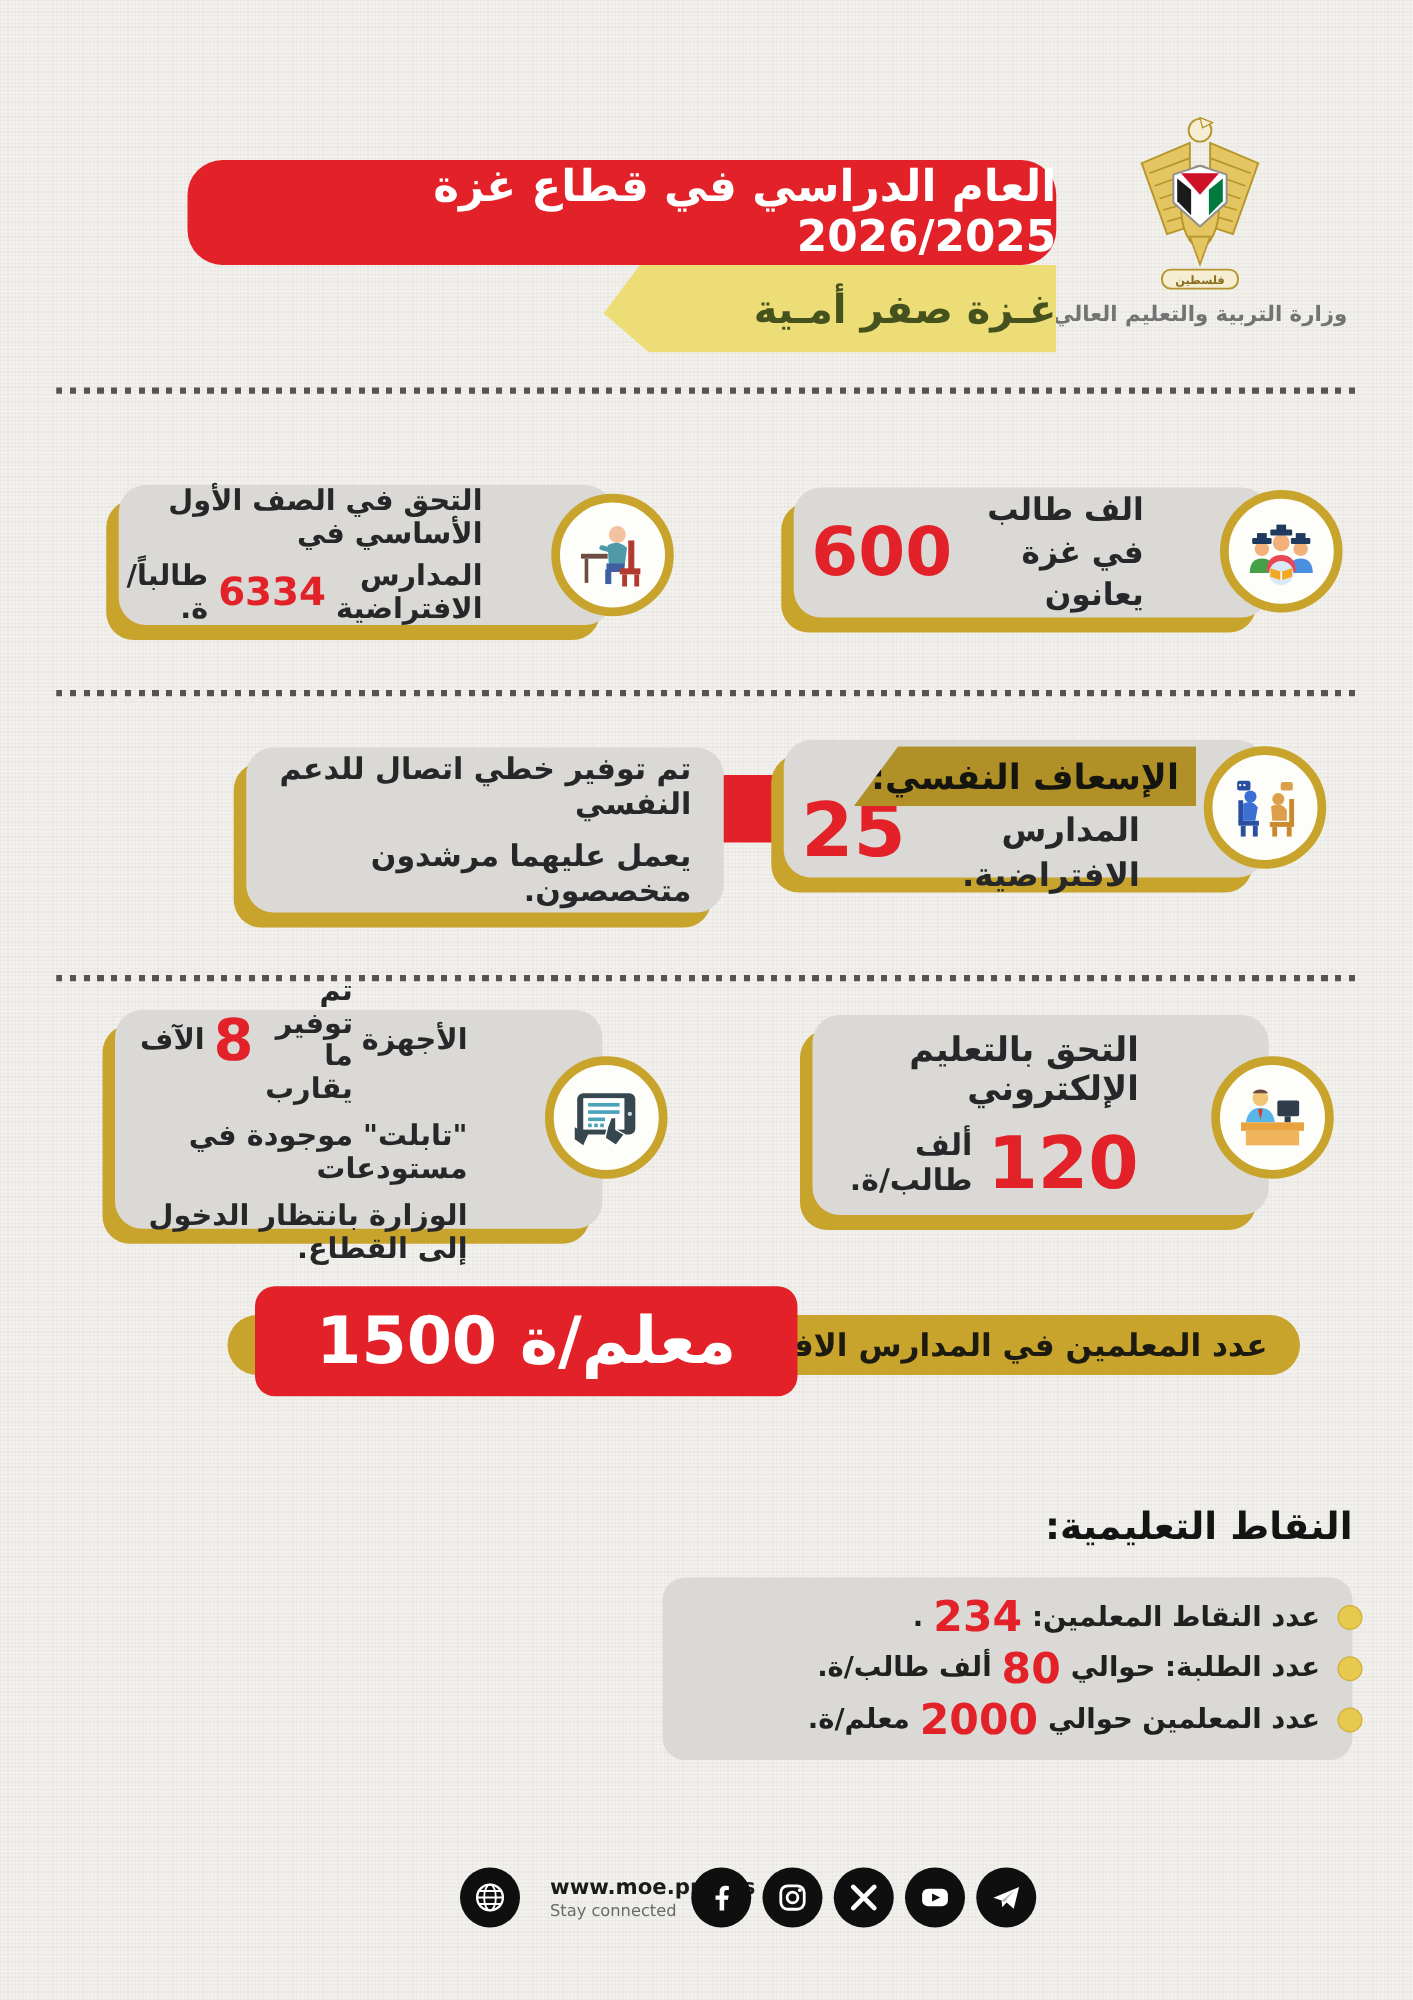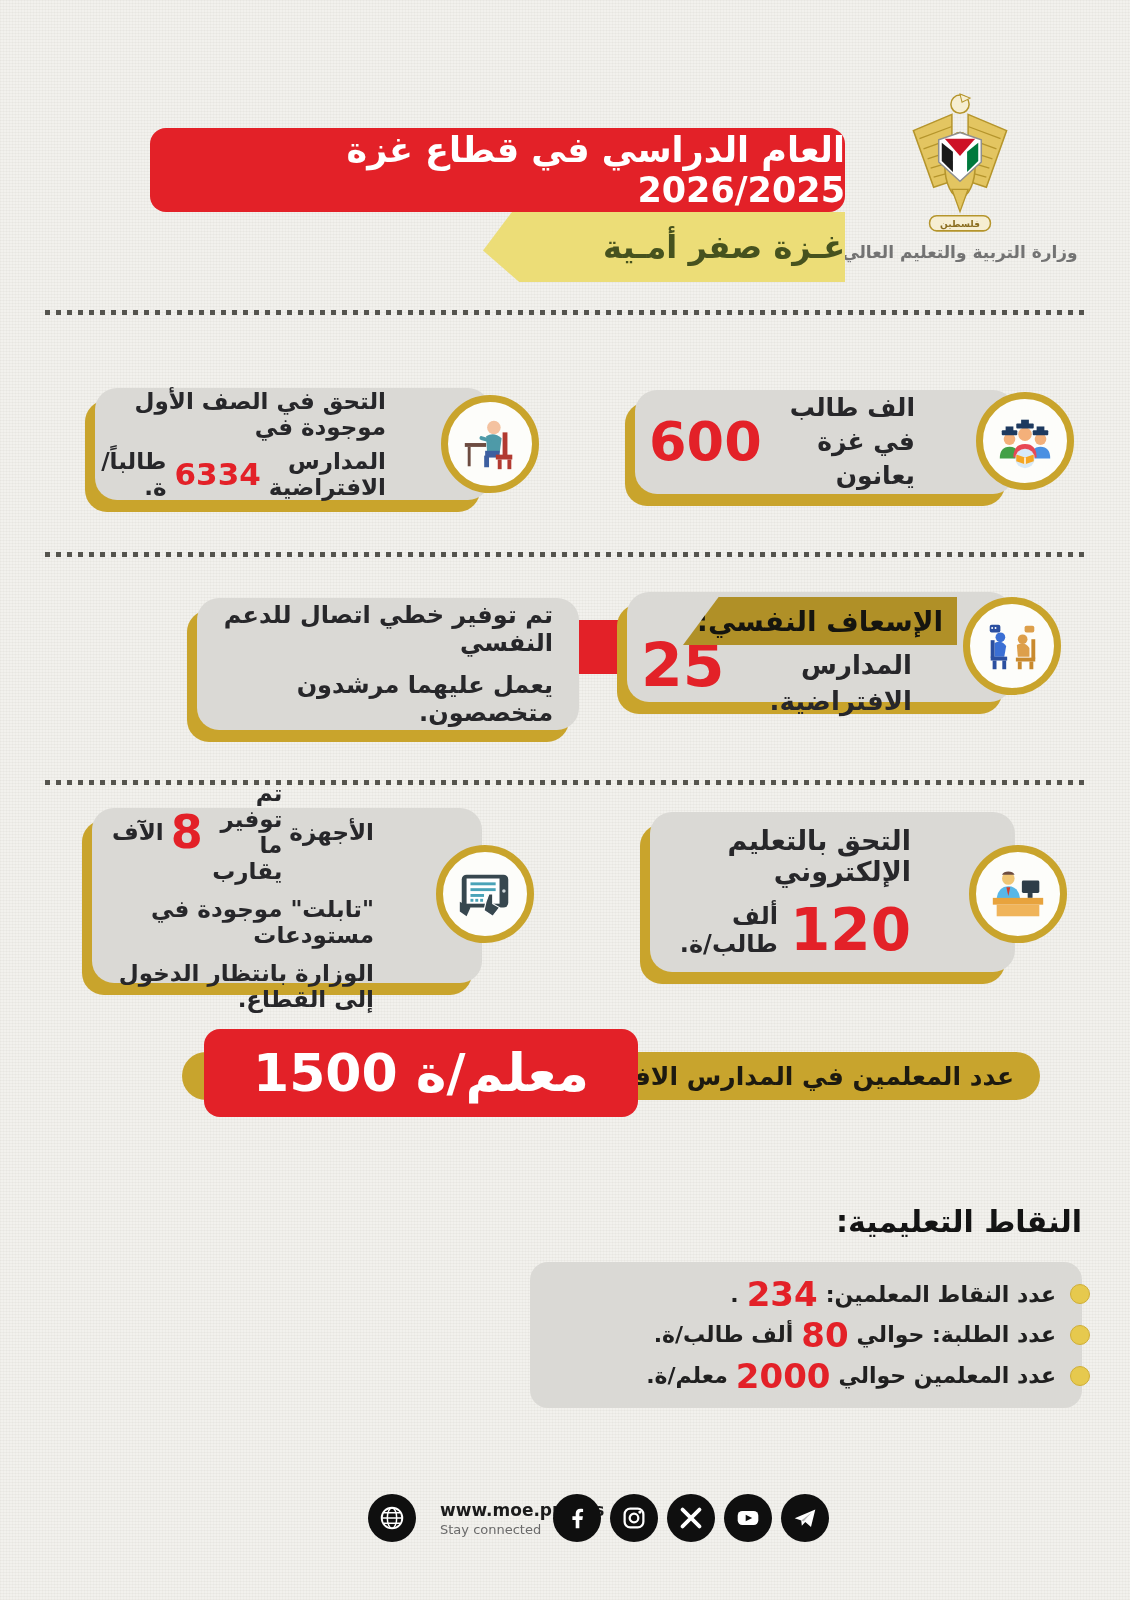--- a/index.html
+++ b/index.html
@@ -7,21 +7,21 @@
     width:1130px;height:1600px;position:relative;overflow:hidden;
     font-family:"DejaVu Sans","Liberation Sans",sans-serif;
     background-color:#f2f1ed;
     background-image:
       repeating-linear-gradient(0deg, rgba(120,115,100,.05) 0 1px, transparent 1px 3px),
       repeating-linear-gradient(90deg, rgba(120,115,100,.04) 0 1px, transparent 1px 3px);
   }
   .abs{position:absolute;}
   
   .red-banner{
-    left:150px;top:128px;width:695px;height:84px;background:#e32128;border-radius:16px;
+    left:150px;top:128px;width:695px;height:84px;background:#e32128;border-radius:28px;
     display:flex;align-items:center;justify-content:center;z-index:2;
   }
   .red-banner .t{color:#fff;font-weight:bold;font-size:35px;direction:rtl;}
   .yellow-banner{
     left:483px;top:212px;width:362px;height:70px;background:#ecdd77;
     clip-path:polygon(8% 0,100% 0,100% 100%,10% 100%,0 55%);
     display:flex;align-items:center;justify-content:flex-end;z-index:1;
   }
   .yellow-banner .t{color:#46521e;font-weight:bold;font-size:32px;direction:rtl;letter-spacing:1px;}
   .emblem{left:893px;top:88px;width:134px;height:152px;}
@@ -163,21 +163,21 @@
     <rect x="23" y="14" width="18" height="5" rx="1" fill="#1e3a5f"></rect>
     <rect x="28" y="10" width="8" height="5" fill="#1e3a5f"></rect>
     <circle cx="32" cy="50" r="10" fill="#d8e9f7"></circle>
     <path d="M23 46 L32 49 L41 46 L41 53 L32 56 L23 53 Z" fill="#f5a623"></path>
     <path d="M32 49 L32 56" stroke="#ffffff" stroke-width="1.5"></path>
   </svg>
 </div>
 
 <div class="card card-firstgrade">
   <div class="inner card-text">
-    <div class="l">التحق في الصف الأول موجودة في</div>
+    <div class="l">التحق في الصف الأول الأساسي في</div>
     <div class="l">
       <span>المدارس الافتراضية</span>
       <span class="num">6334</span>
       <span>طالباً/ة.</span>
     </div>
   </div>
 </div>
 <div class="icon-circle" style="left:441px;top:395px">
   <svg width="62" height="62" viewBox="0 0 64 64">
     <rect x="6" y="31" width="22" height="4" fill="#6d4c41"></rect>

